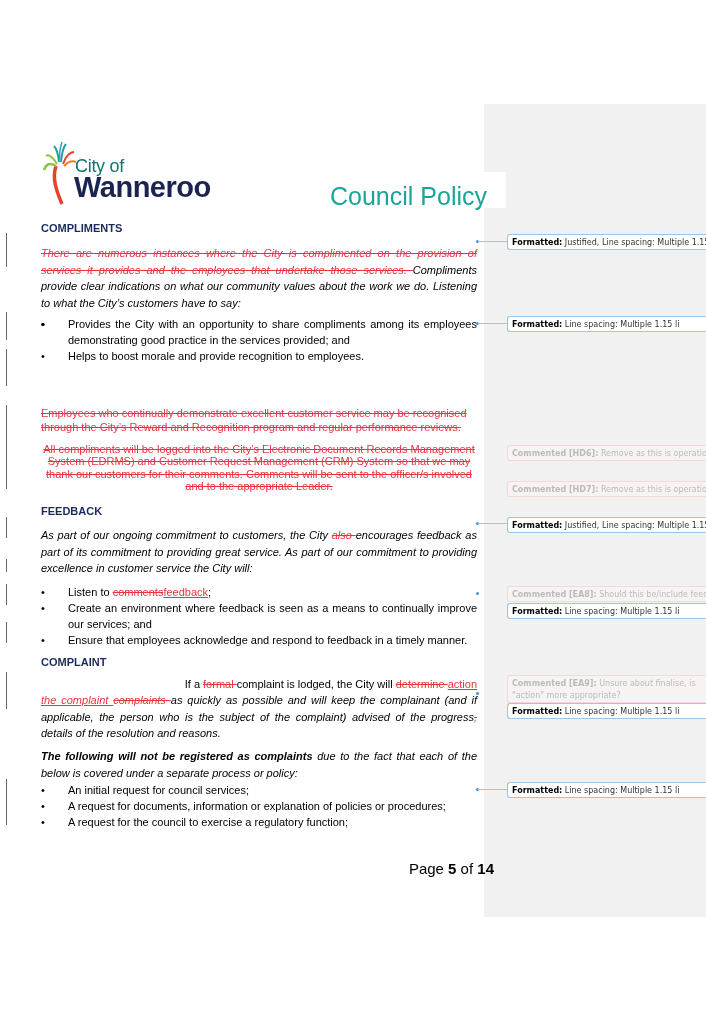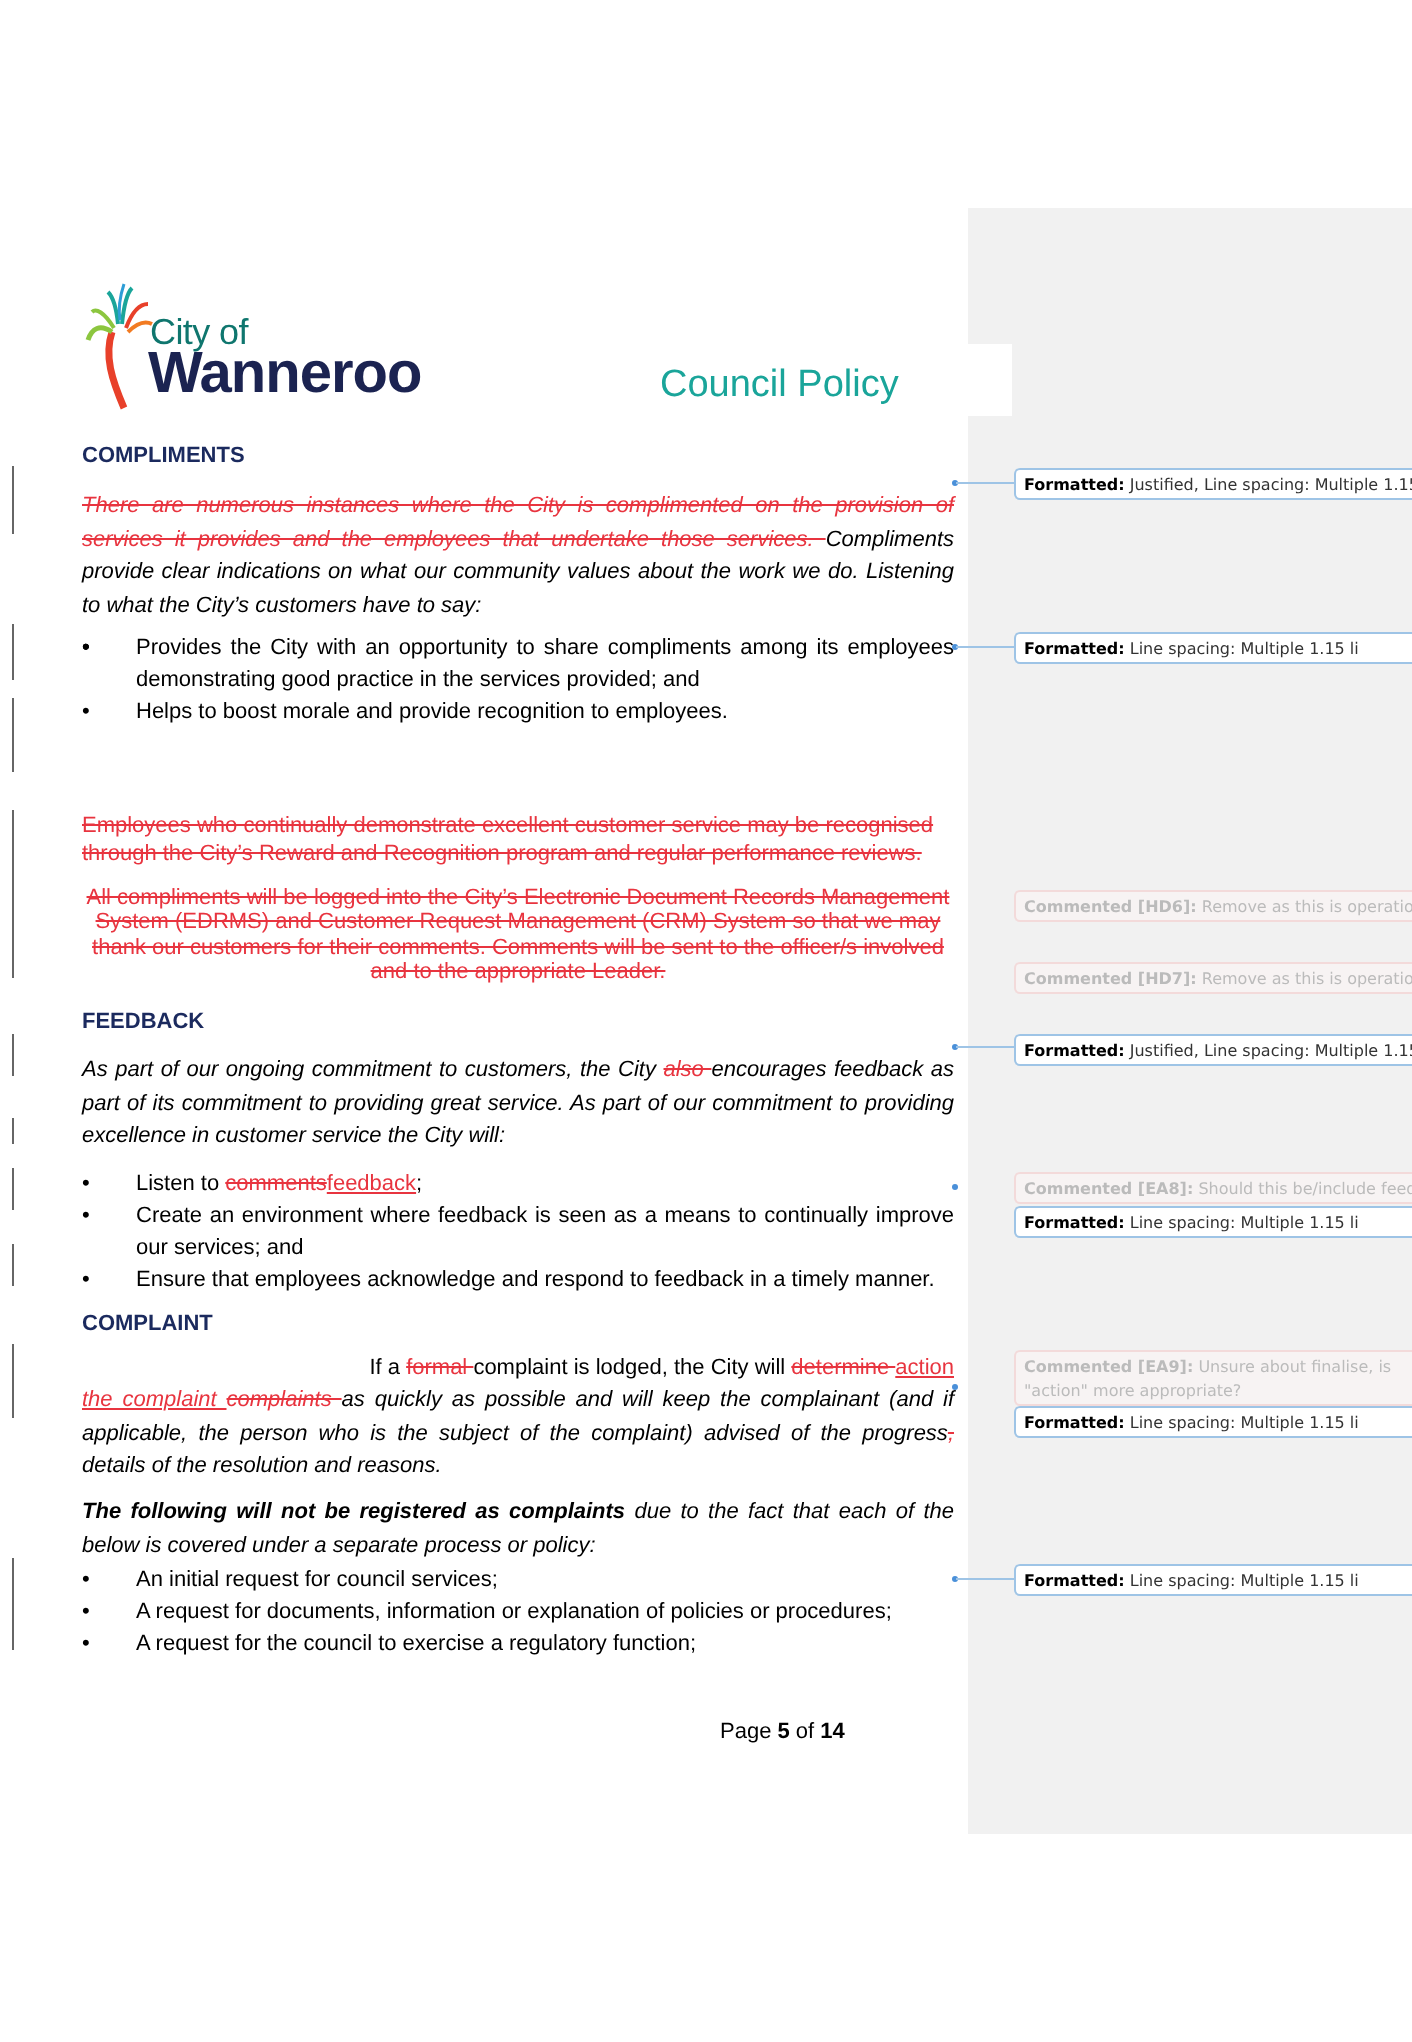--- a/index.html
+++ b/index.html
@@ -3,40 +3,40 @@
 <meta charset="utf-8">
 <style>
   html, body { margin:0; padding:0; }
   body { width:706px; height:1021px; position:relative; background:#ffffff; overflow:hidden;
          font-family:"Liberation Sans", sans-serif; color:#000; }
   .pane { position:absolute; left:484px; top:104px; width:222px; height:813px; background:#f1f1f1; }
   .title-cell { position:absolute; left:484px; top:172px; width:22px; height:36px; background:#fff; }
   .logo { position:absolute; left:42px; top:140px; width:175px; height:66px; }
   .logo .city { position:absolute; left:33px; top:16px; font-size:18px; color:#0f766e; letter-spacing:-0.3px; }
   .logo .wann { position:absolute; left:32px; top:31px; font-size:29px; font-weight:bold; color:#1b2351; letter-spacing:-0.5px; }
-  .policy-title { position:absolute; left:330px; top:182px; font-size:19px; color:#1aa59a; }
+  .policy-title { position:absolute; left:330px; top:182px; font-size:25px; color:#1aa59a; }
   .h { position:absolute; left:41px; font-size:11px; font-weight:bold; color:#1b2a5e; }
   .p { position:absolute; left:41px; width:436px; font-size:11px; line-height:16.5px; text-align:justify; }
   .p.last-left { text-align-last:left;font-style:italic; }
   .del { color:#e8343f; text-decoration:line-through; }
   .ins { color:#e8343f; text-decoration:underline; }
   .bl { position:absolute; left:41px; width:436px; font-size:11px; line-height:16px; }
   .bl .row { position:relative; padding-left:27px; text-align:justify; }
   .bl .dot { position:absolute; left:0; top:0; }
   .bar { position:absolute; left:6px; width:1px; background:#666; }
   .bal { position:absolute; left:507px; width:210px; height:16px; border:1px solid #9ec4e6; border-right:none;
          border-radius:3px 0 0 3px; background:#fff; font-family:"DejaVu Sans", sans-serif; font-size:8px;
          line-height:16px; padding-left:4px; white-space:nowrap; overflow:hidden; box-sizing:border-box; color:#333; }
   .bal b { color:#000; }
   .bal.cm { border-color:#f3dada; background:#f7f3f3; color:#bbb; }
   .bal.cm b { color:#bbb; }
   .bal.cm.tall { height:28px; line-height:12px; padding-top:2px; white-space:normal; }
   .conn { position:absolute; height:1px; background:#9ec4e6; }
   .anchor { position:absolute; width:3px; height:3px; background:#4a90d9; border-radius:50%; }
-  .footer { position:absolute; left:360px; width:117px; top:860px; text-align:left; font-size:11px; }
+  .footer { position:absolute; left:377px; width:117px; top:860px; text-align:right; font-size:15px; }
 </style>
 </head>
 <body>
 
 <div class="pane"></div>
 <div class="title-cell"></div>
 
 <div class="logo">
   <svg width="40" height="66" viewBox="0 0 40 66" style="position:absolute;left:0;top:0">
     <path d="M20 64 C14 50 10 38 14 26" stroke="#e8402a" stroke-width="3.5" fill="none"></path>

